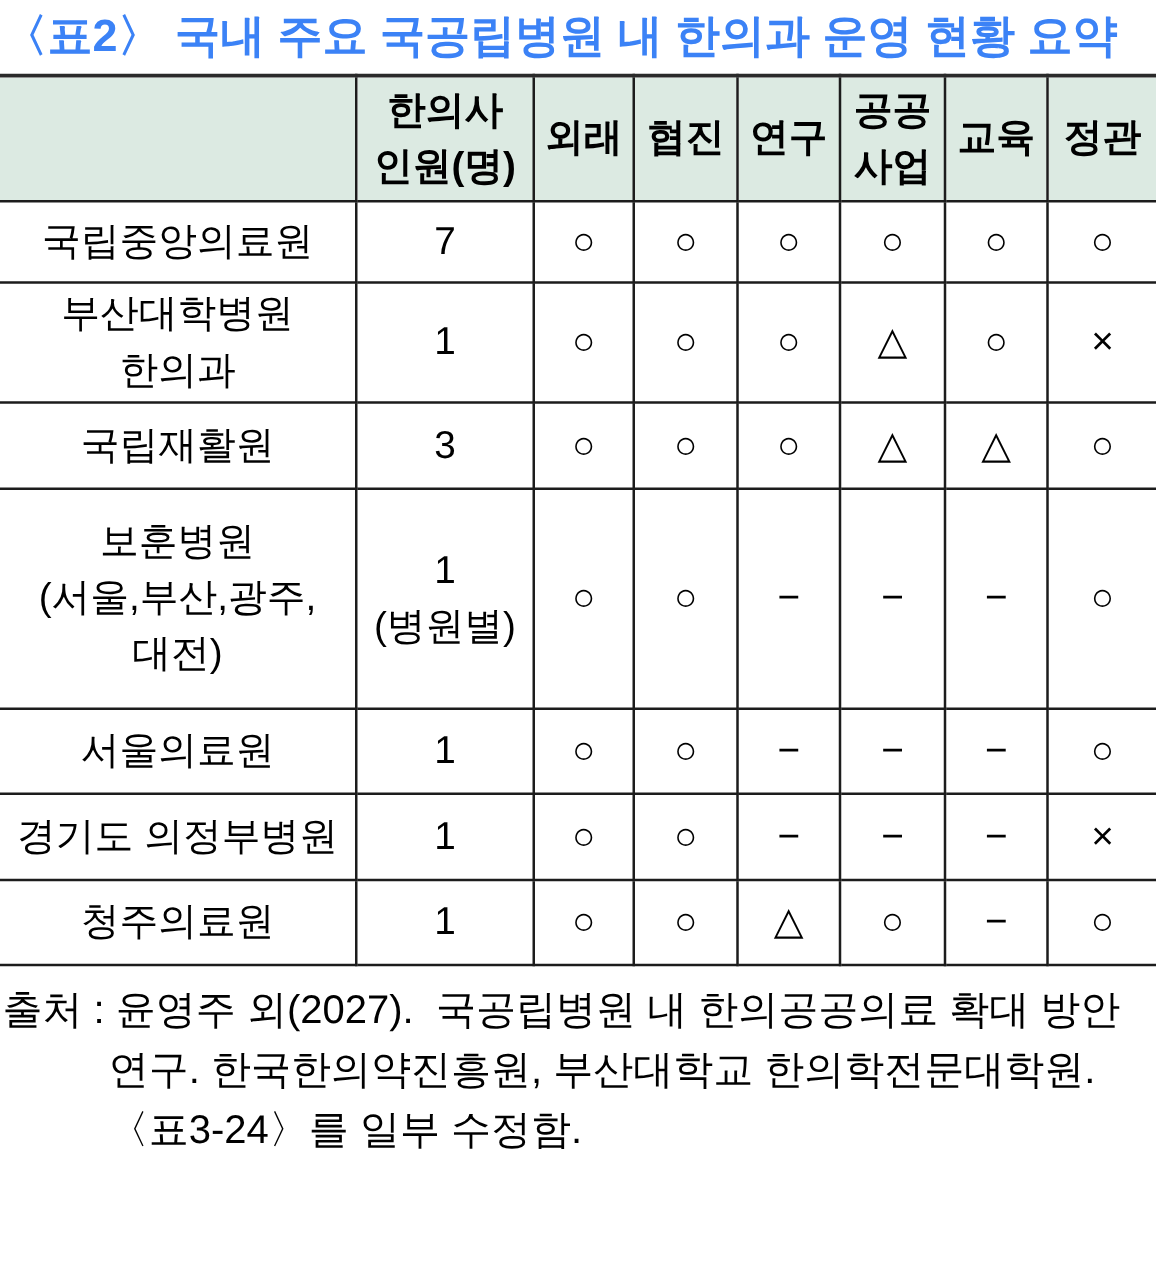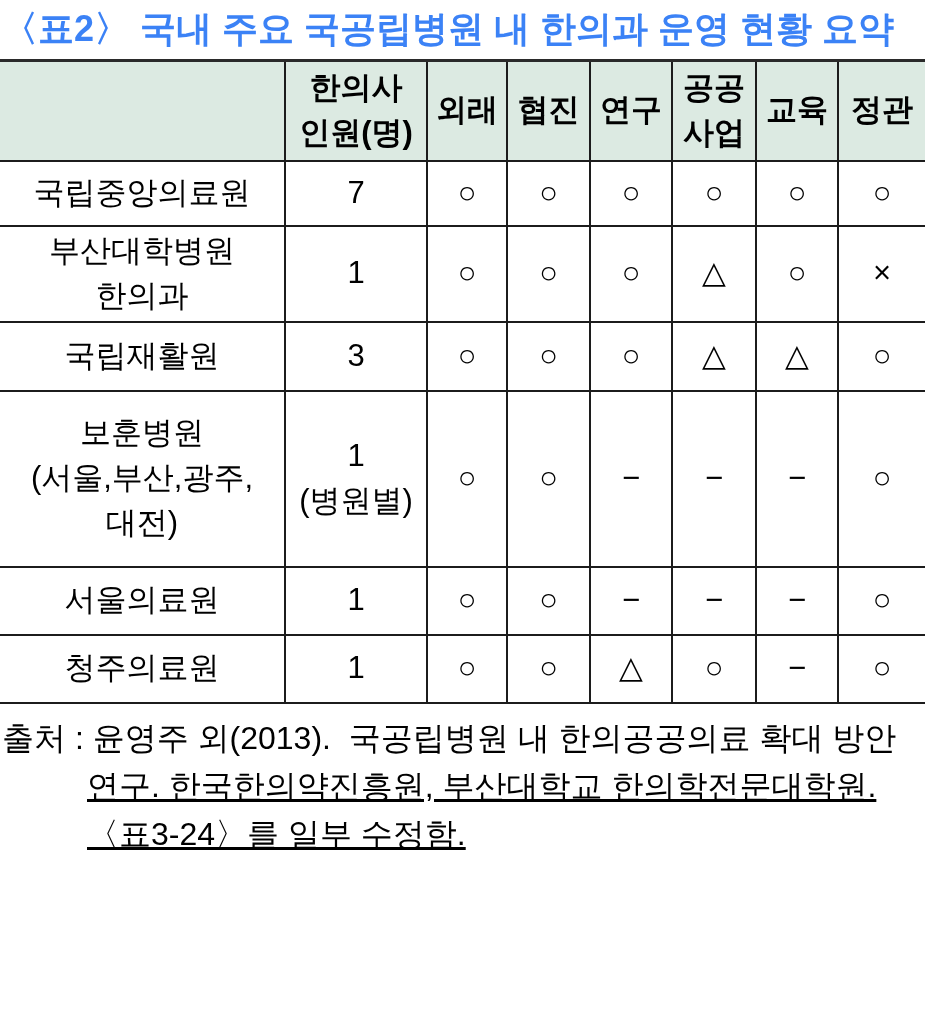--- a/index.html
+++ b/index.html
@@ -73,21 +73,20 @@
     padding-left: 2px;
   }
   .fline {
     font-size: 32px;
     line-height: 48px;
     white-space: pre-wrap;
     color: #000000;
   }
   .fline.indent {
     padding-left: 85px;
-    text-decoration: underline;
   }
 </style>
 </head>
 <body>
 
 <div class="page">
 
   <div class="title">〈표2〉 국내 주요 국공립병원 내 한의과 운영 현황 요약</div>
 
   <table class="summary">
@@ -163,32 +162,42 @@
       <tr style="height:68px">
         <td class="name">서울의료원</td>
         <td class="center">1</td>
         <td class="mark">○</td>
         <td class="mark">○</td>
         <td class="mark">−</td>
         <td class="mark">−</td>
         <td class="mark">−</td>
         <td class="mark">○</td>
       </tr>
+      <tr style="height:69px">
+        <td class="name">경기도 의정부병원</td>
+        <td class="center">1</td>
+        <td class="mark">○</td>
+        <td class="mark">○</td>
+        <td class="mark">−</td>
+        <td class="mark">−</td>
+        <td class="mark">−</td>
+        <td class="mark">×</td>
+      </tr>
       <tr style="height:68px">
         <td class="name">청주의료원</td>
         <td class="center">1</td>
         <td class="mark">○</td>
         <td class="mark">○</td>
         <td class="mark">△</td>
         <td class="mark">○</td>
         <td class="mark">−</td>
         <td class="mark">○</td>
       </tr>
     </tbody>
   </table>
 
   <div class="footnotes">
-    <div class="fline">출처 : 윤영주 외(2013).  국공립병원 내 한의공공의료 확대 방안</div>
+    <div class="fline">출처 : 윤영주 외(2027).  국공립병원 내 한의공공의료 확대 방안</div>
     <div class="fline indent">연구. 한국한의약진흥원, 부산대학교 한의학전문대학원.</div>
     <div class="fline indent">〈표3-24〉를 일부 수정함.</div>
   </div>
 
 </div>
 
 </body></html>

